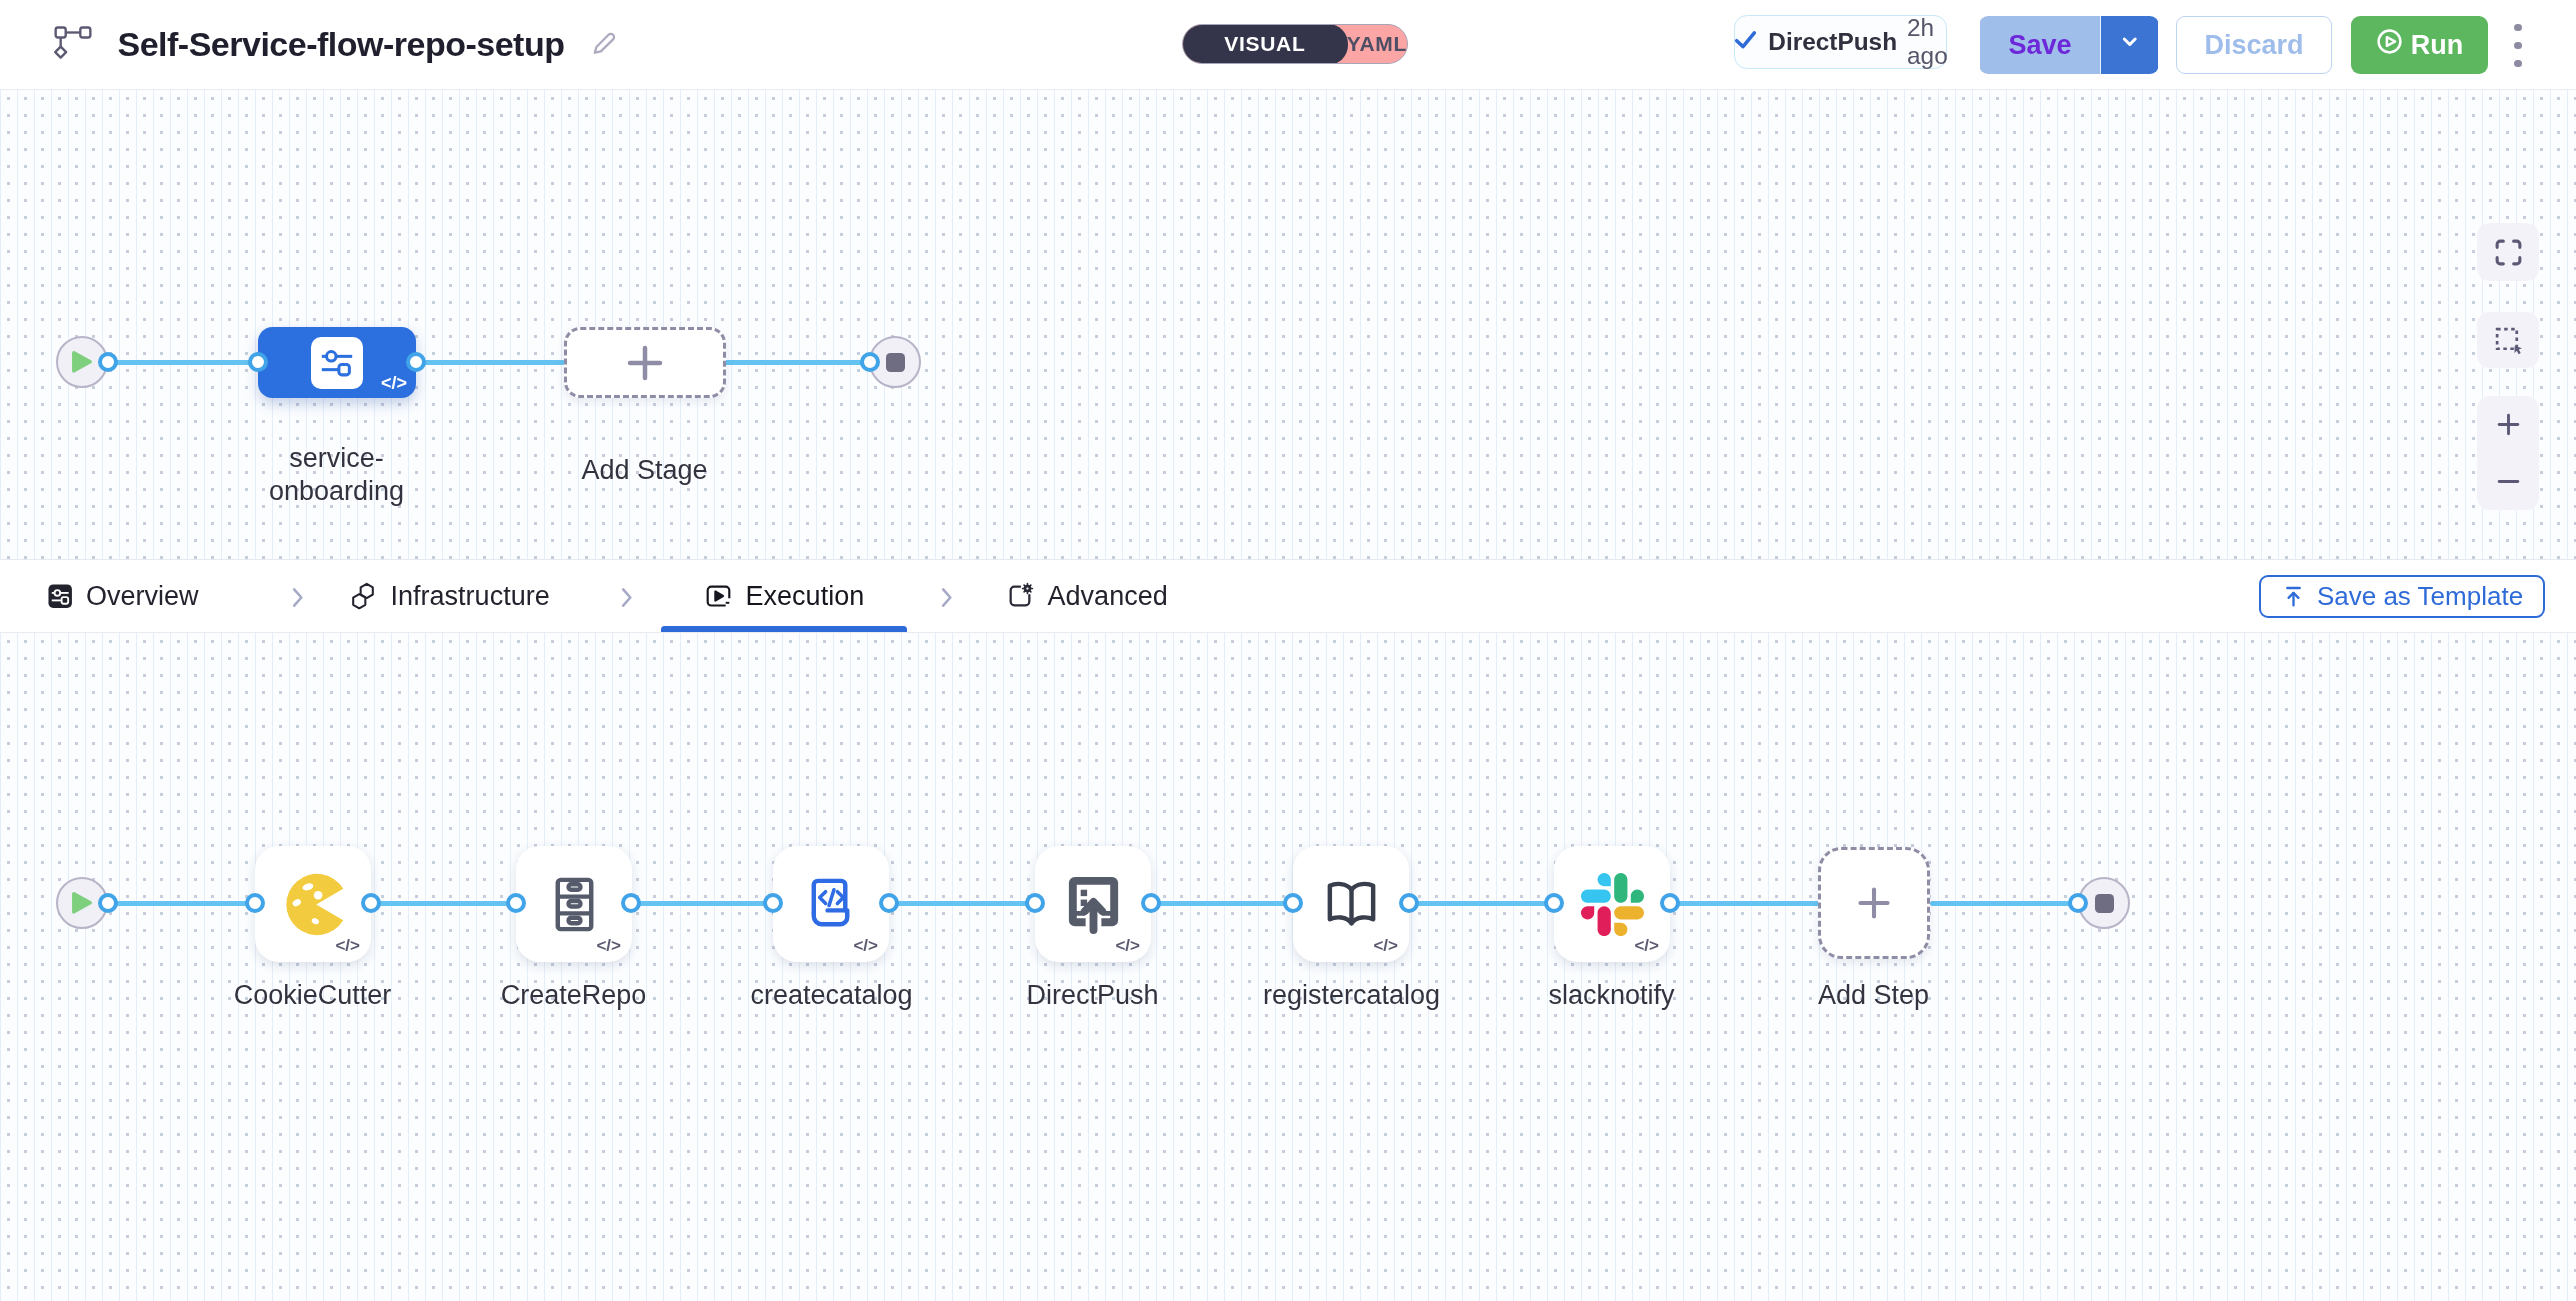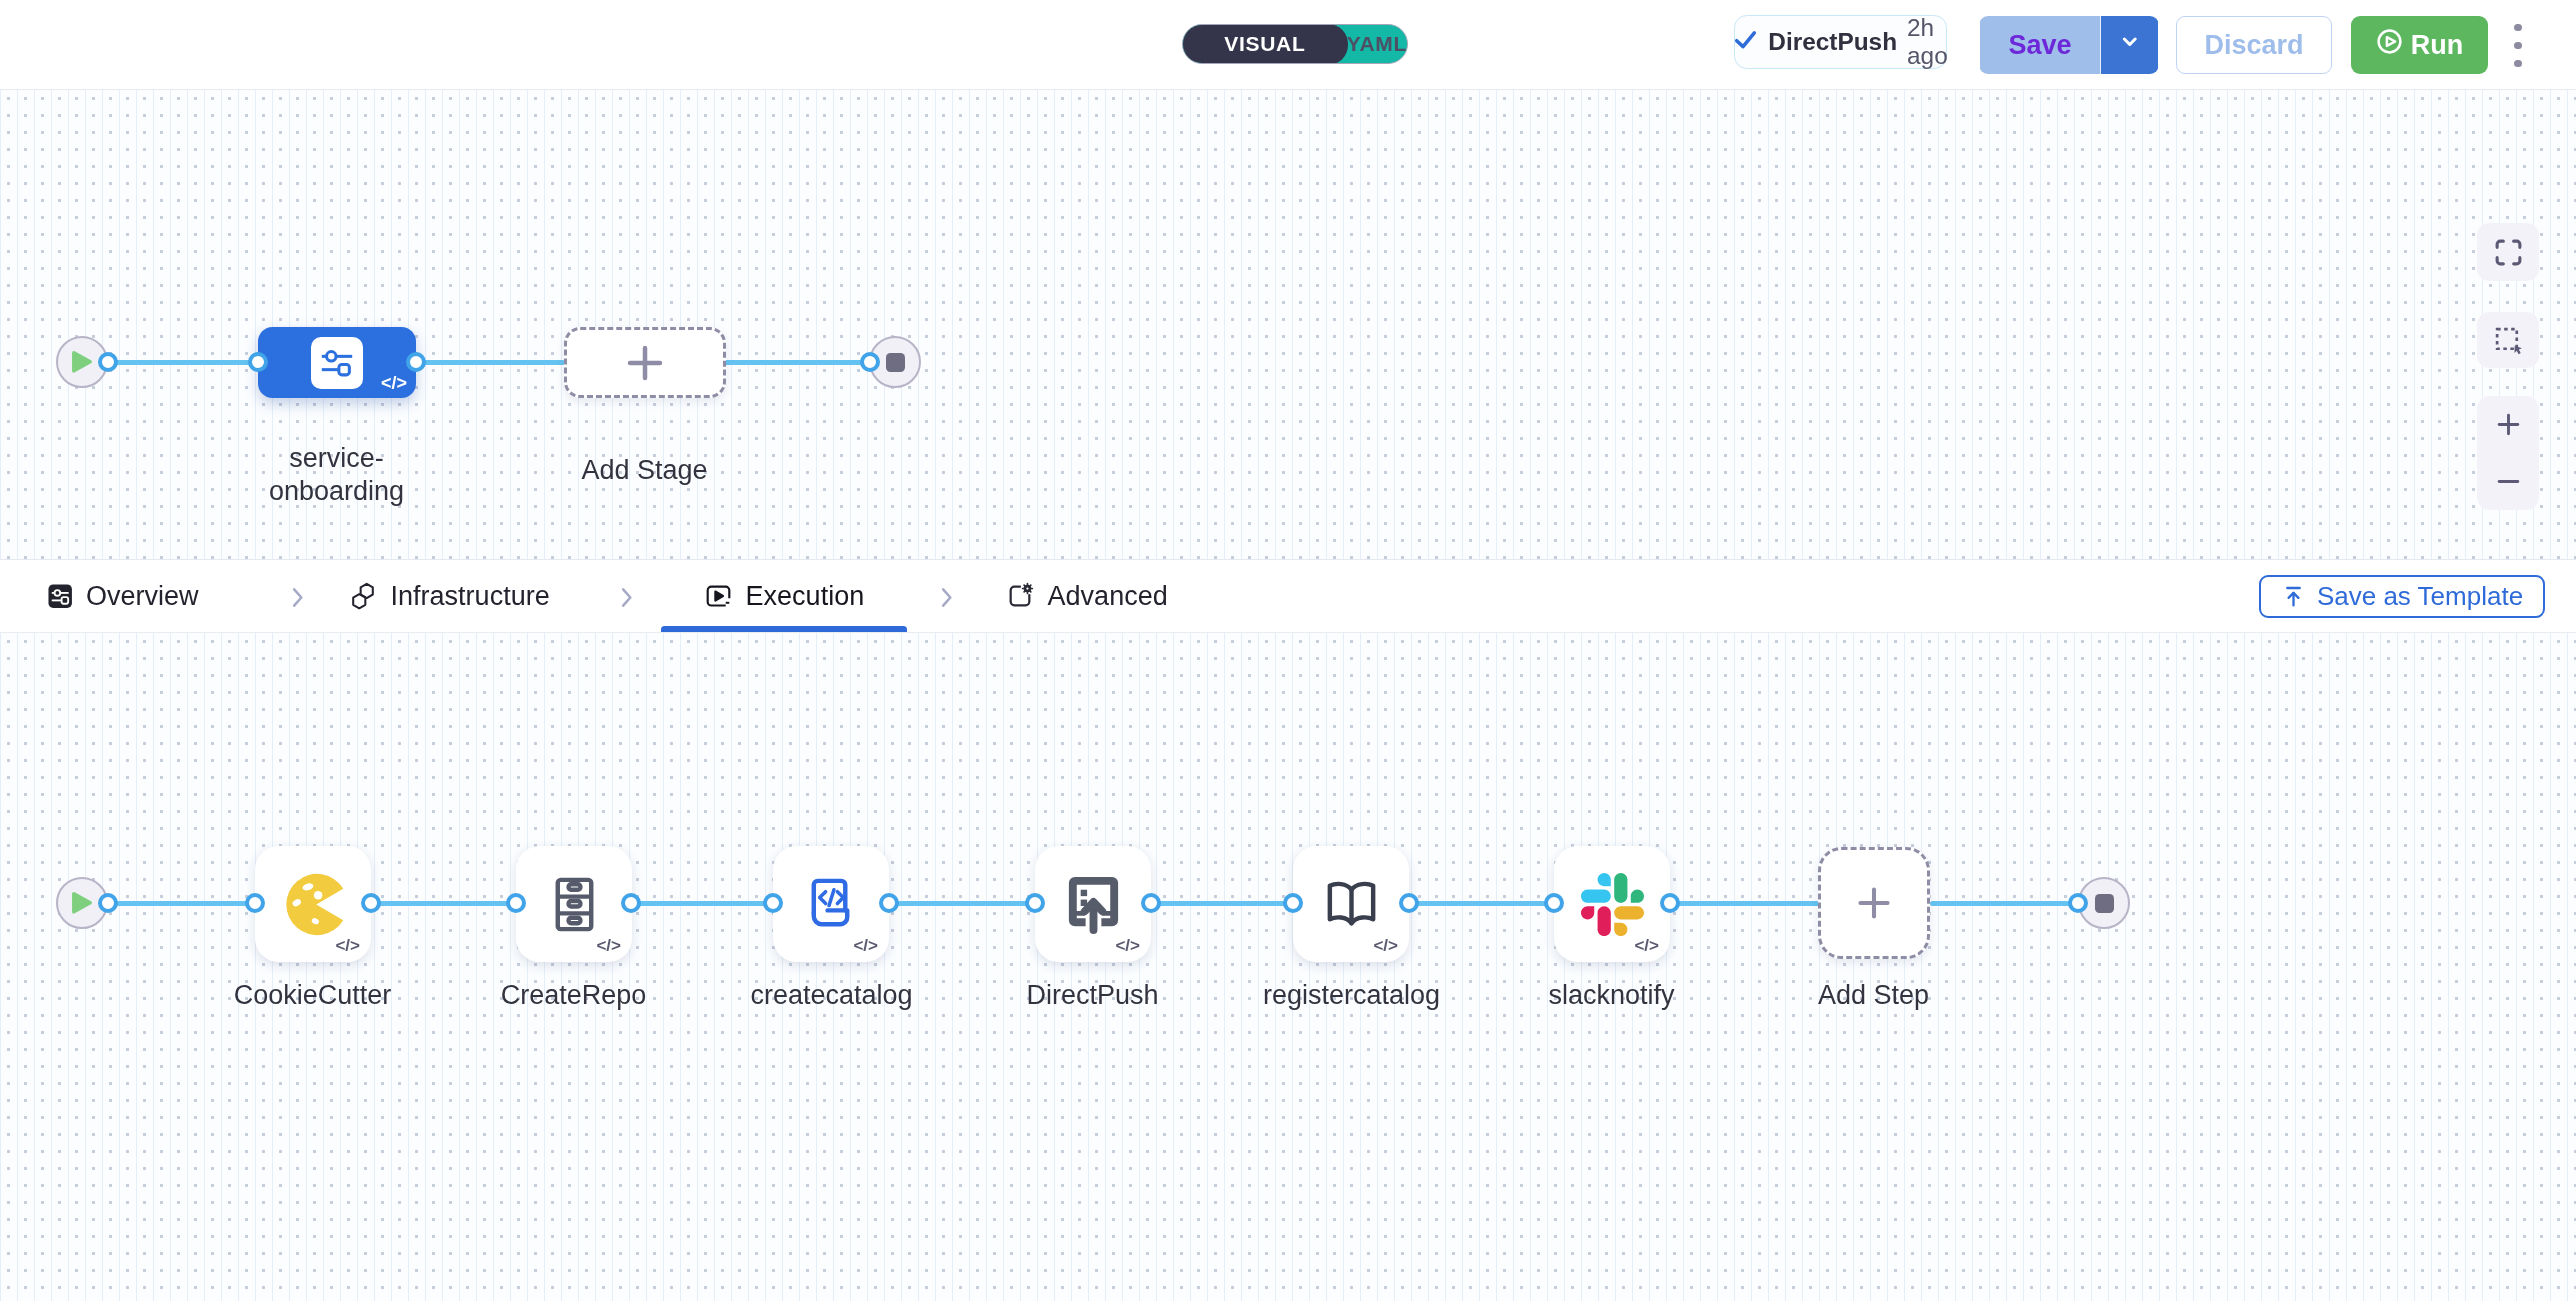--- a/index.html
+++ b/index.html
@@ -5,21 +5,21 @@
   * { margin:0; padding:0; box-sizing:border-box; }
   html,body { width:2576px; height:1302px; overflow:hidden; background:#fff;
     font-family:"Liberation Sans","DejaVu Sans",sans-serif; }
 
   
   .header { position:relative; width:2576px; height:90px; background:#fff;
     border-bottom:1.8px solid #EAEAF2; z-index:5; }
   .header-left { position:absolute; left:52px; top:0; height:89px; display:flex; align-items:center; gap:23.5px; }
   .page-title { font-size:34px; font-weight:bold; color:#1F1F2E; letter-spacing:-0.5px; }
   .toggle { position:absolute; left:1182px; top:24.4px; width:226px; height:40px;
-    border:1.8px solid #A7A6B8; border-radius:20px; display:flex; background:#14b8a6; overflow:hidden; }
+    border:1.8px solid #A7A6B8; border-radius:20px; display:flex; background:#fca5a5; overflow:hidden; }
   .toggle-seg { flex:1; display:flex; align-items:center; justify-content:center;
     font-size:21px; font-weight:bold; letter-spacing:0.7px; }
   .toggle-visual { background:#34344A; color:#fff; border-radius:20px; margin:-1.8px; flex-basis:116px; }
   .toggle-yaml { color:#4E4E64; }
   .validated-badge { position:absolute; left:1734px; top:14.5px; width:213px; height:54px;
     background:#FBFDFF; border:1.8px solid #C7E9F8; border-radius:12.7px;
     display:flex; align-items:center; justify-content:center; gap:10px; }
   .validated-label { font-size:24.4px; font-weight:bold; color:#30303E; }
   .validated-time { font-size:24.4px; color:#55556A; }
   .btn { position:absolute; top:16.3px; height:58px; border-radius:9px; display:flex;
@@ -87,20 +87,37 @@
   .tab-underline { position:absolute; left:661px; bottom:0; width:246px; height:6.3px;
     background:#2F6BD8; border-radius:3.6px 3.6px 0 0; }
   .save-template-btn { position:absolute; left:2259px; top:14.5px; width:286px; height:43px;
     border:2.3px solid #2F6BD8; border-radius:9px; background:#fff; color:#2F6BD8;
     display:flex; align-items:center; justify-content:center; gap:11px; font-size:26px; cursor:pointer; }
 </style>
 </head>
 <body>
 
 <div class="header">
+  <div class="header-left">
+    <span>
+      <svg width="42" height="42" viewBox="0 0 46 46" fill="none" stroke="#5C5A72" stroke-width="2.6" stroke-linejoin="round">
+        <rect x="4" y="6" width="11" height="11" rx="2.5"></rect>
+        <rect x="31" y="6" width="11" height="11" rx="2.5"></rect>
+        <path d="M15 11.5 H31"></path>
+          <path d="M9.5 17 V27"></path>
+        <path d="M9.5 27 L15.5 33 L9.5 39 L3.5 33 Z"></path>
+      </svg>
+    </span>
+    <span class="page-title">Self-Service-flow-repo-setup</span>
+    <span>
+      <svg width="31" height="31" viewBox="0 0 32 32" fill="none" stroke="#ADABBF" stroke-width="2.4" stroke-linecap="round" stroke-linejoin="round">
+        <path d="M7 25.5 L8.7 19.6 L21.2 7 a3.3 3.3 0 0 1 4.7 4.7 L13.3 24.2 L7 25.5 Z"></path>
+      </svg>
+    </span>
+  </div>
 
   <div class="toggle">
     <div class="toggle-seg toggle-visual">VISUAL</div>
     <div class="toggle-seg toggle-yaml">YAML</div>
   </div>
 
   <div class="validated-badge">
     <span>
       <svg width="25" height="23.5" viewBox="0 0 24 24" fill="none" stroke="#2D6BD8" stroke-width="3.6" stroke-linecap="round" stroke-linejoin="round">
         <polyline points="3,13 9.5,19 21,5"></polyline>

